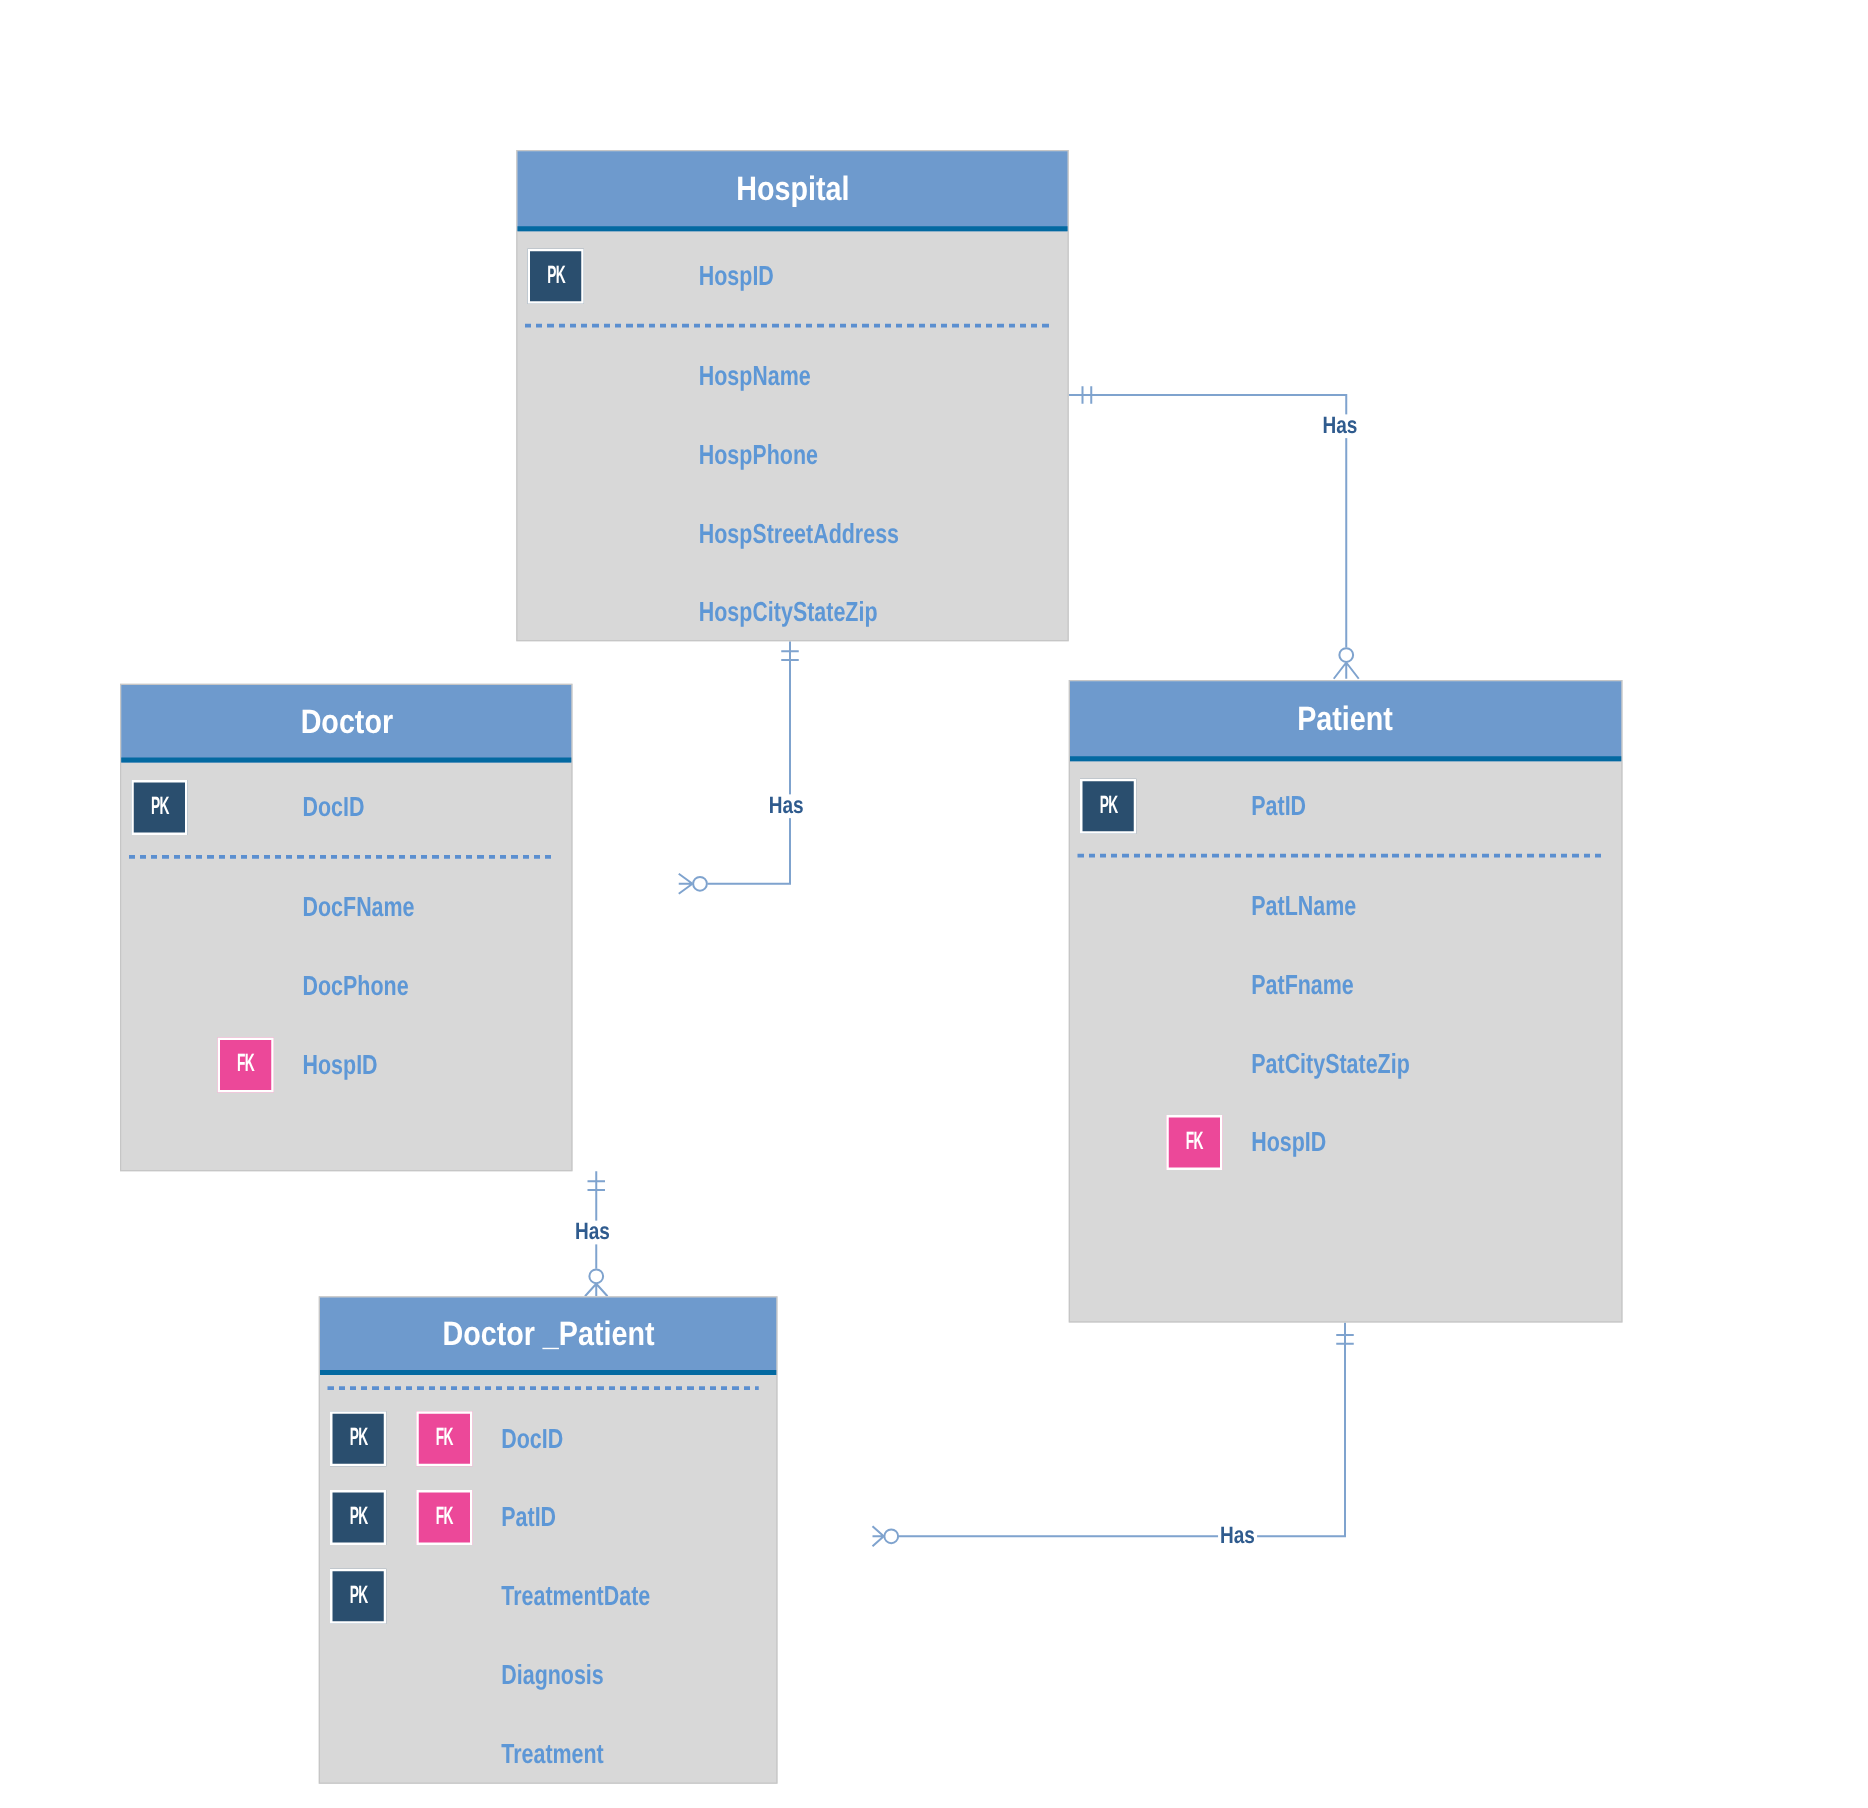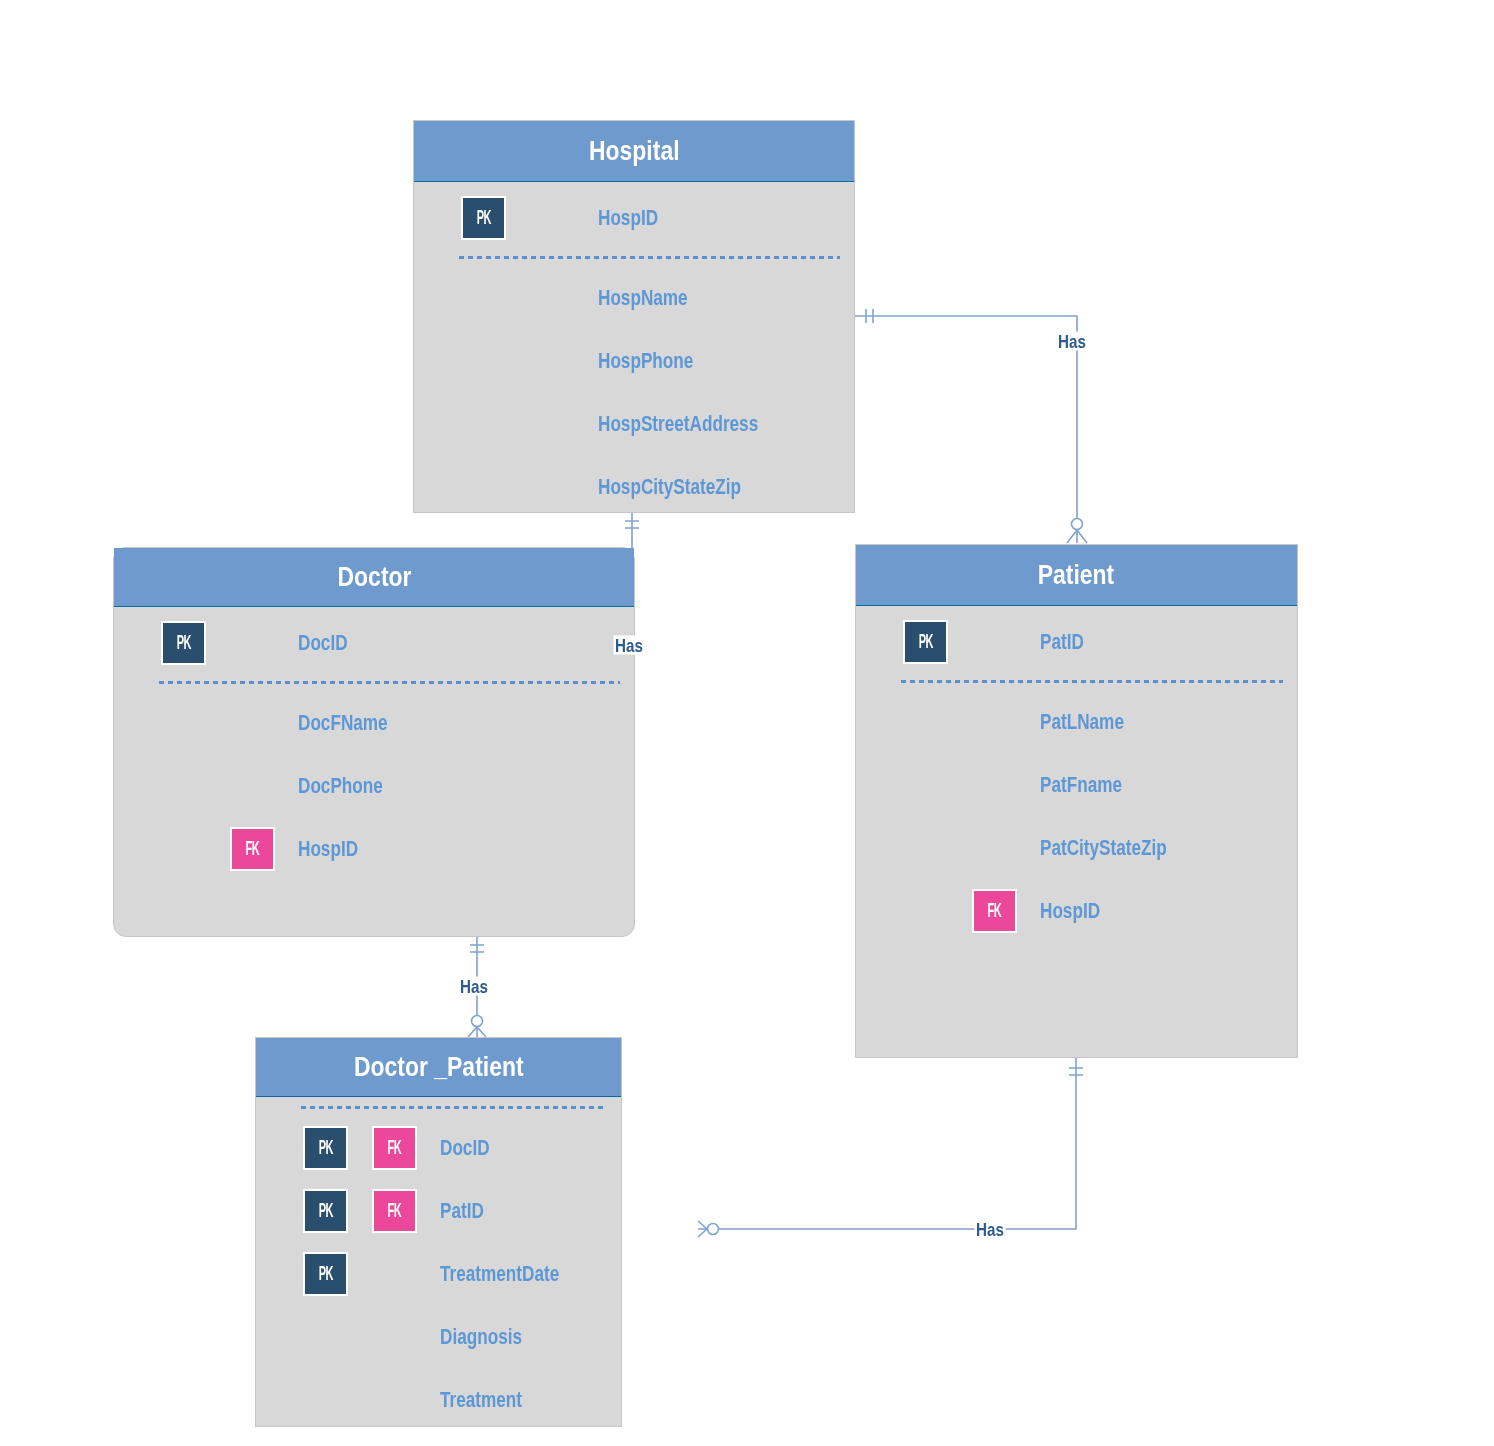--- a/index.html
+++ b/index.html
@@ -21,33 +21,33 @@
     width: 1494px; height: 1446px;
   }
   .entity {
     position: absolute;
     background: #d8d8d8;
     border: 1px solid #c6c6c6;
     box-sizing: border-box;
   }
   .entity-header {
     background: #6e9acd;
-    border-bottom: 1px solid #0369a1;
+    border-bottom: 4px solid #0369a1;
     display: flex;
     align-items: center;
     justify-content: center;
   }
   .entity-title {
     color: #ffffff;
     font-size: 27px;
     font-weight: 700;
     transform: scaleX(0.85);
     white-space: nowrap;
   }
-  .entity-body { position: relative; padding-left: 39px; }
+  .entity-body { position: relative; }
   .row {
     position: relative;
     height: 63px;
   }
   .badge {
     position: absolute;
     top: 50%;
     transform: translateY(-50%);
     width: 45px;
     height: 44px;
@@ -153,21 +153,21 @@
       </div>
       <div class="row">
         <span class="field-label">HospStreetAddress</span>
       </div>
       <div class="row">
         <span class="field-label">HospCityStateZip</span>
       </div>
     </div>
   </div>
 
-  <div class="entity" style="left:113px; top:547px; width:522px; height:390px;border-radius:13px;">
+  <div class="entity" style="left:96px; top:547px; width:362px; height:390px;">
     <div class="entity-header" style="height:58px;">
       <span class="entity-title">Doctor</span>
     </div>
     <div class="entity-body" style="padding-top:4px;">
       <div class="row">
         <span class="badge pk pk-pos">
             <span>PK</span>
           </span>
         <span class="field-label">DocID</span>
       </div>

